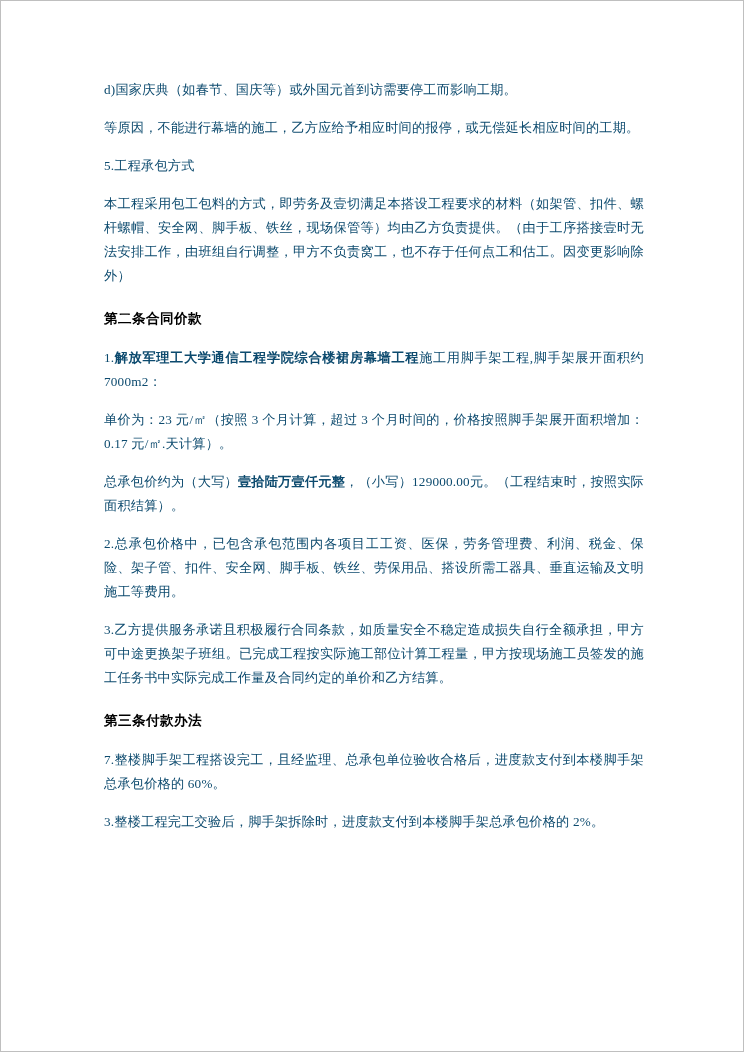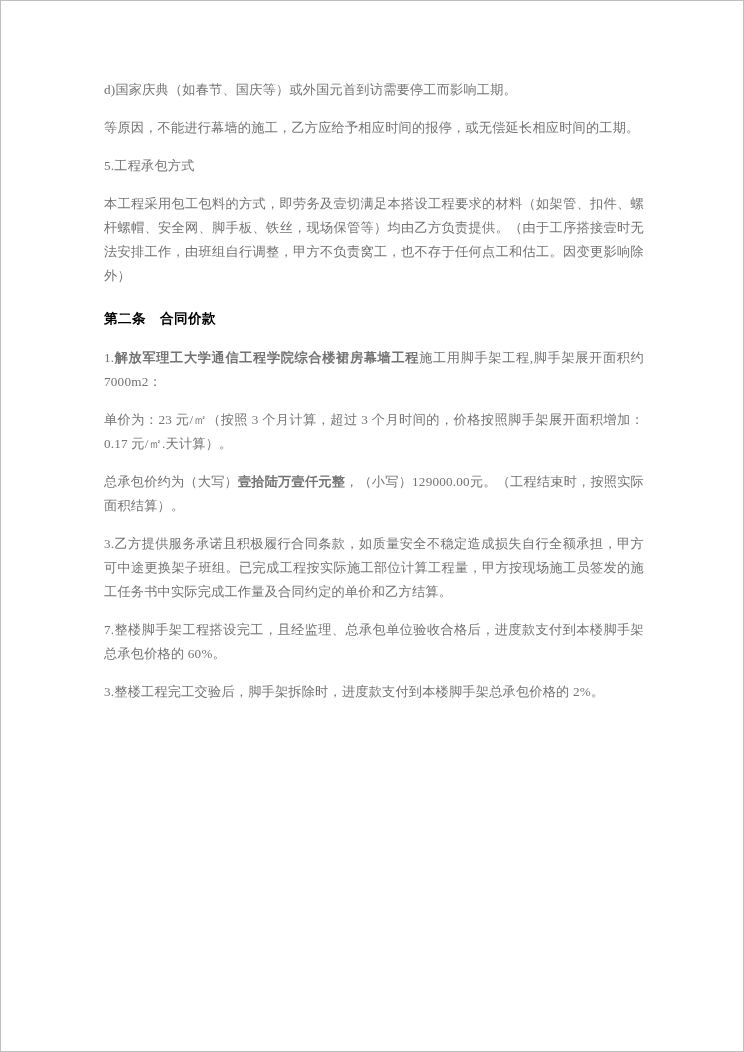--- a/index.html
+++ b/index.html
@@ -27,35 +27,34 @@
   }
   .content {
     position: absolute;
     left: 104px;
     top: 78px;
     width: 540px;
   }
   .para {
     font-size: 13.2px;
     line-height: 1.82;
-    color: #737373;
+    color: #0c4a6e;
     margin: 0 0 14px 0;
     text-align: justify;
     letter-spacing: 0.2px;
     font-family: "Liberation Serif", "DejaVu Serif", serif;
   }
   .heading {
     font-size: 13.6px;
     font-weight: bold;
     color: #000;
     margin: 22px 0 18px 0;
     letter-spacing: 0.4px;
   }
   .heading .h-num {
-    margin-right: 14px;
   }
   .u {
     text-underline-offset: 2px;
   }
   .b {
     font-weight: bold;
   }
 </style>
 </head>
 <body>
@@ -76,23 +75,27 @@
     <div class="heading">
       <span class="h-num">第二条</span><span>合同价款</span>
     </div>
 
     <p class="para"><span>1.</span><span class="u b">解放军理工大学通信工程学院综合楼裙房幕墙工程</span><span>施工用脚手架工程,脚手架展开面积约7000m2：</span></p>
 
     <p class="para">单价为：23 元/㎡（按照 3 个月计算，超过 3 个月时间的，价格按照脚手架展开面积增加：0.17 元/㎡.天计算）。</p>
 
     <p class="para"><span>总承包价约为（大写）</span><span class="b u">壹拾陆万壹仟元整</span><span>，（小写）</span><span class="u">129000.00</span><span>元。（工程结束时，按照实际面积结算）。</span></p>
 
+    <p class="para">2.总承包价格中，已包含承包范围内各项目工工资、医保，劳务管理费、利润、税金、保险、架子管、扣件、安全网、脚手板、铁丝、劳保用品、搭设所需工器具、垂直运输及文明施工等费用。</p>
 
     <p class="para">3.乙方提供服务承诺且积极履行合同条款，如质量安全不稳定造成损失自行全额承担，甲方可中途更换架子班组。已完成工程按实际施工部位计算工程量，甲方按现场施工员签发的施工任务书中实际完成工作量及合同约定的单价和乙方结算。</p>
 
+    <div class="heading">
+      <span class="h-num">第三条</span><span>付款办法</span>
+    </div>
 
 
     <p class="para">7.整楼脚手架工程搭设完工，且经监理、总承包单位验收合格后，进度款支付到本楼脚手架总承包价格的 60%。</p>
 
     <p class="para">3.整楼工程完工交验后，脚手架拆除时，进度款支付到本楼脚手架总承包价格的 2%。</p>
 
 
   </div>
 </div>
 

